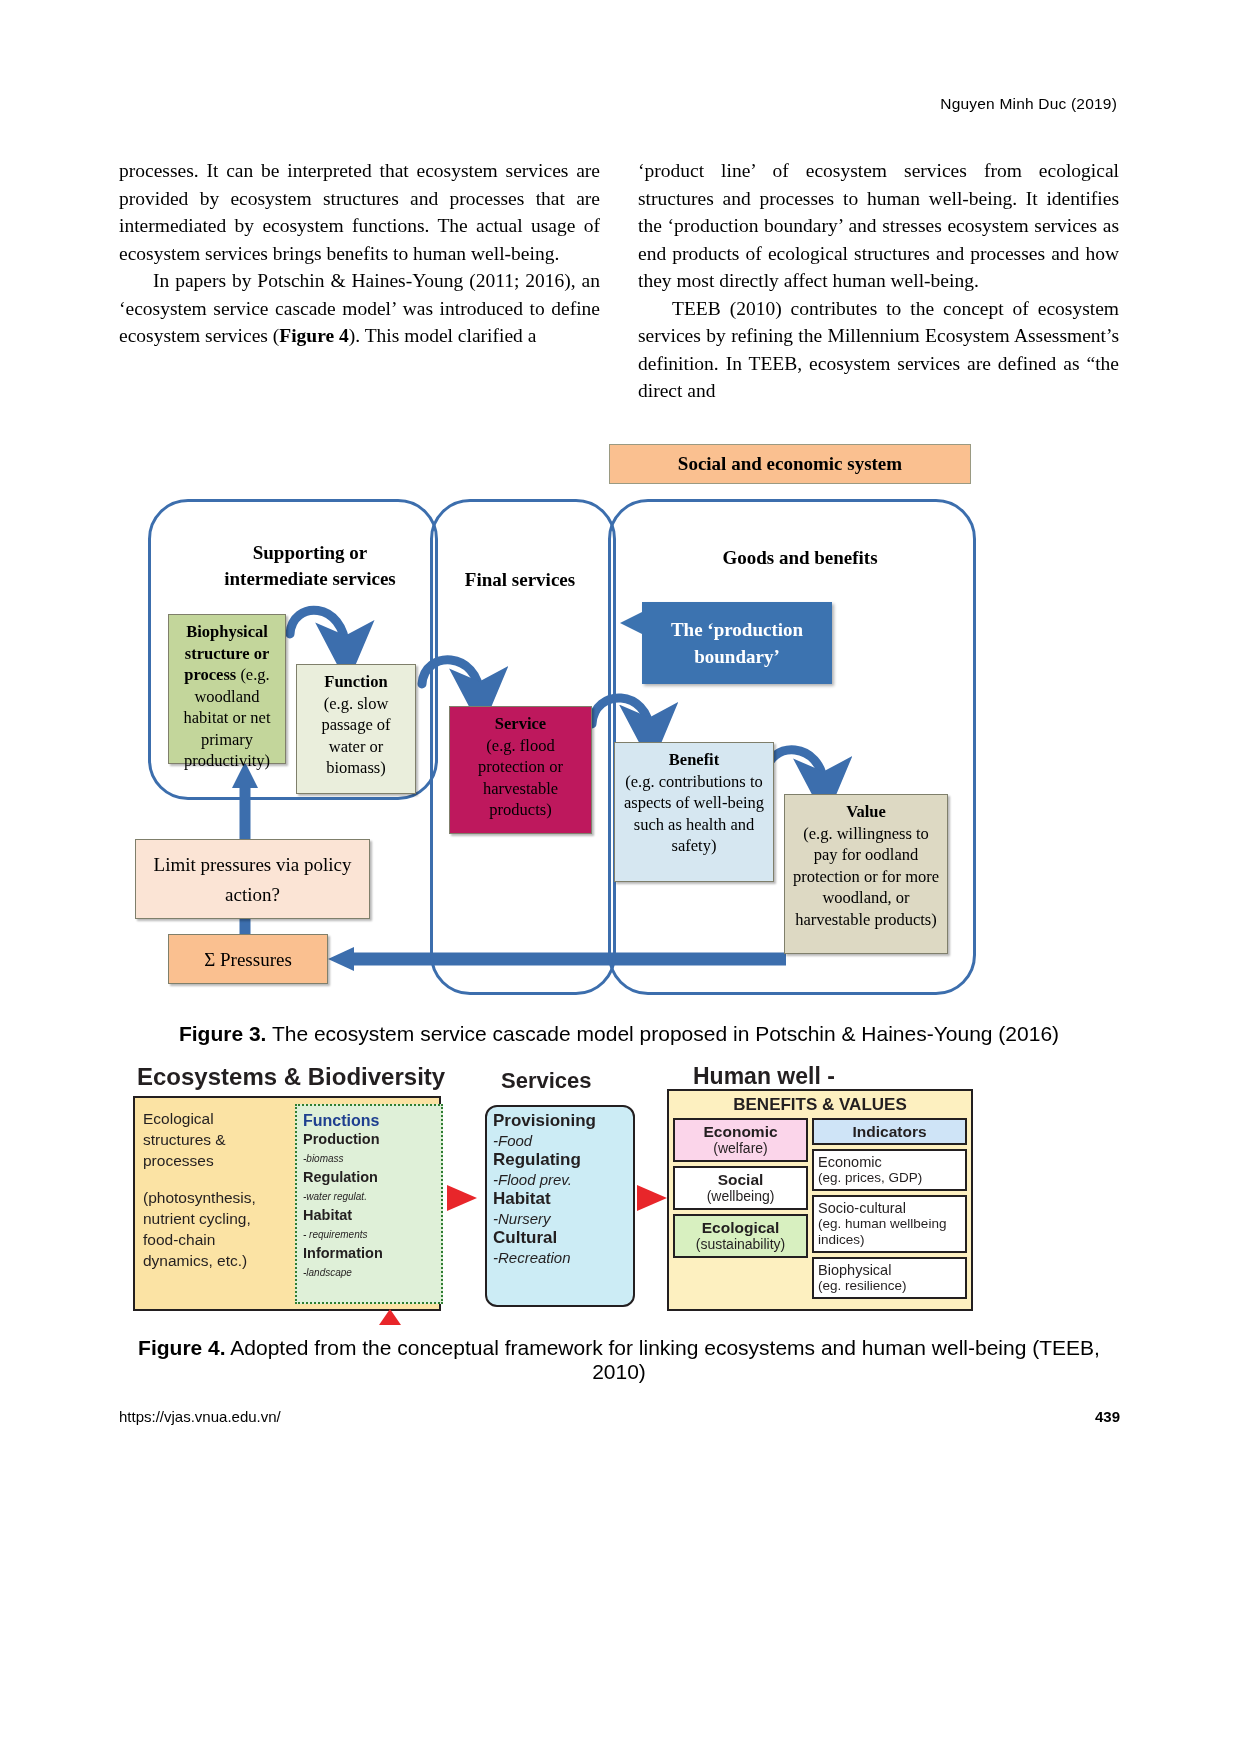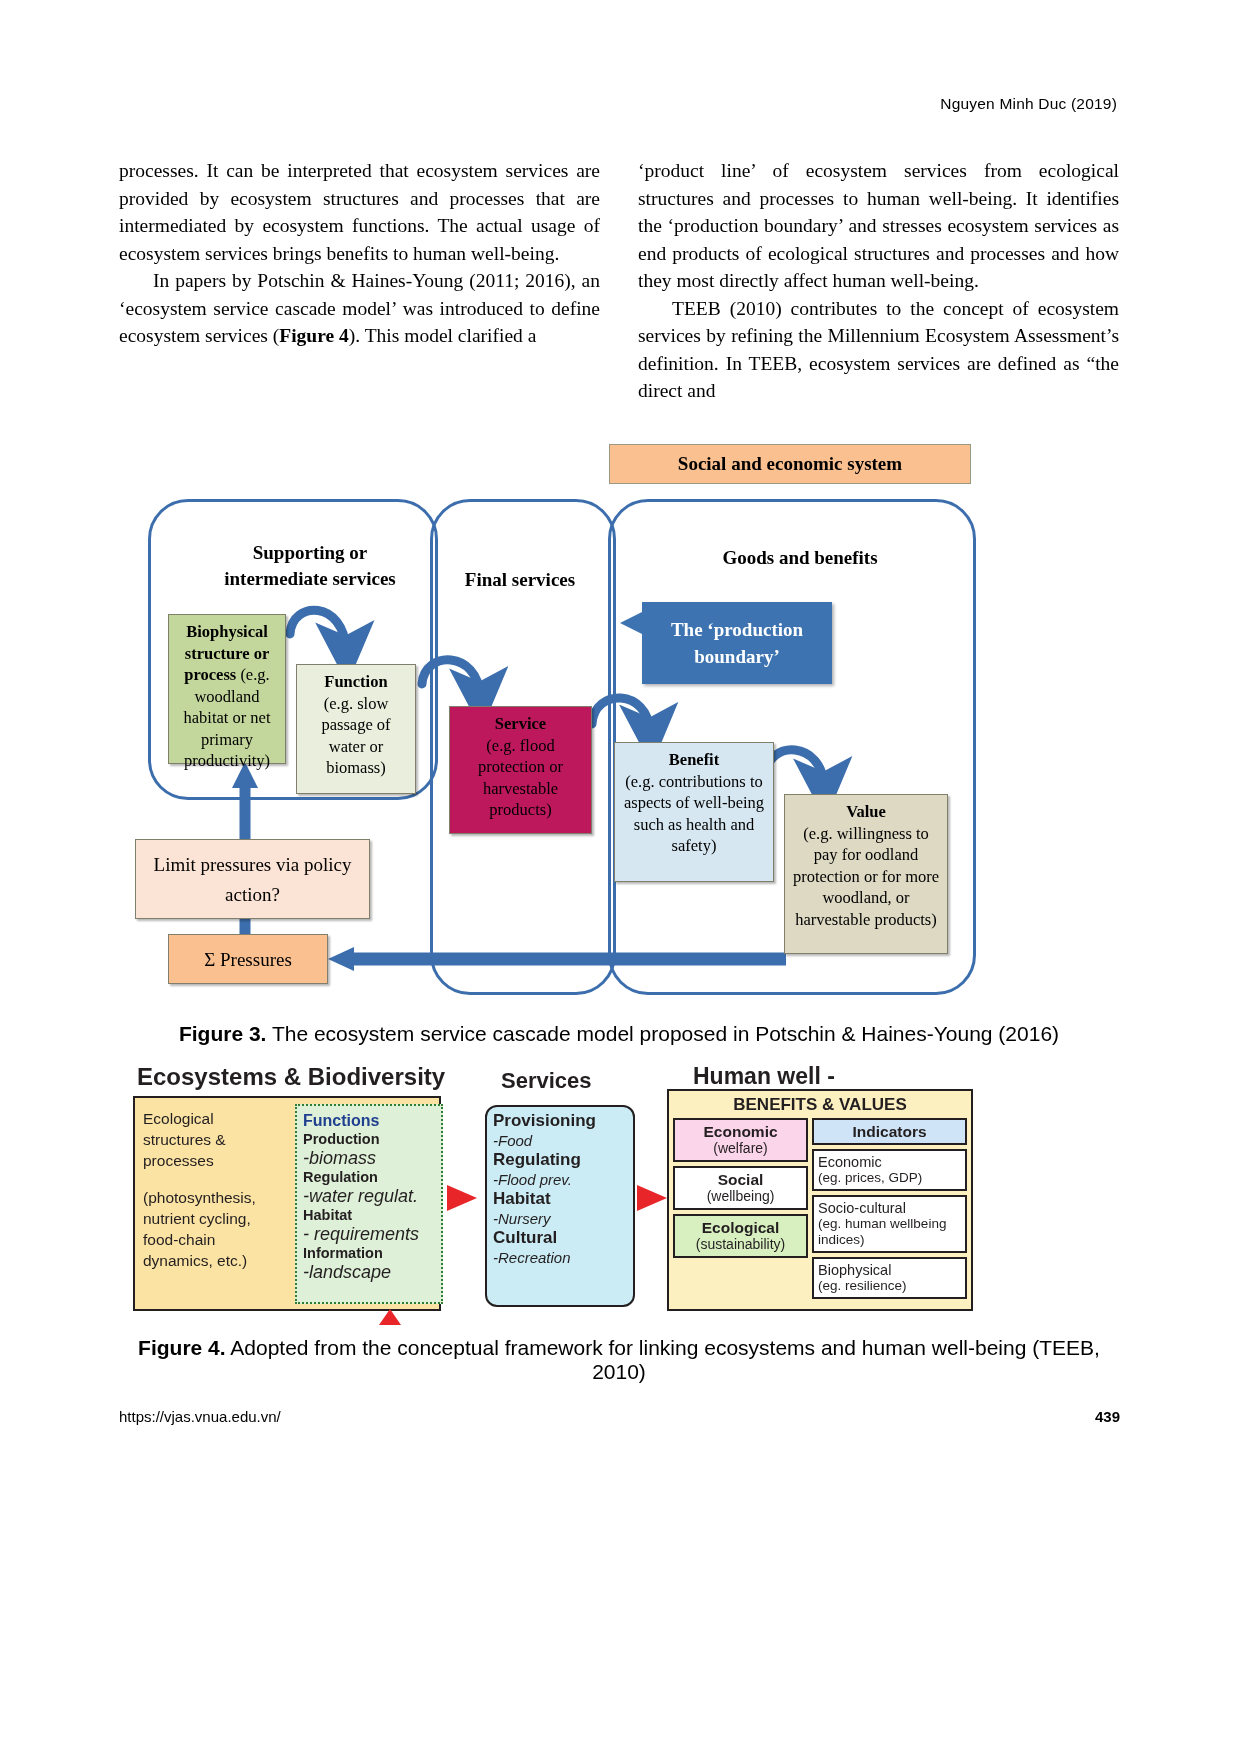--- a/index.html
+++ b/index.html
@@ -112,21 +112,21 @@
   .f4panel{position:absolute;box-sizing:border-box;}
 
   .p-eco{left:0px;top:33px;width:308px;height:215px;background:#fbe3a4;border:2px solid #231f20;}
   .p-eco .txt{padding:10px 8px;font-size:15.5px;line-height:21px;color:#231f20;}
 
   .p-fun{left:162px;top:41px;width:148px;height:200px;background:#dff0d8;
          border:2px dotted #2f7d32;}
   .p-fun .inner{padding:5px 6px;font-size:14px;line-height:19px;color:#231f20;}
   .p-fun .hd{font-weight:bold;color:#1f3f8f;font-size:16px;}
   .p-fun .sub{font-weight:bold;color:#231f20;font-size:14.5px;}
-  .p-fun .it{font-style:italic;color:#231f20;font-size:18px;}
+  .p-fun .it{font-style:italic;color:#231f20;font-size:10px;}
 
   .p-srv{left:352px;top:42px;width:150px;height:202px;background:#ccecf5;
          border:2px solid #231f20;border-radius:12px;}
   .p-srv .inner{padding:4px 6px;font-size:15px;line-height:19.5px;color:#231f20;}
   .p-srv .hd{font-weight:bold;font-size:17px;}
   .p-srv .it{font-style:italic;}
 
   .p-hwb{left:534px;top:26px;width:306px;height:222px;background:#fdf0c0;
          border:2px solid #231f20;}
   .p-hwb .ttl{text-align:center;font-weight:bold;font-size:17px;padding:4px 0 3px;color:#231f20;}

